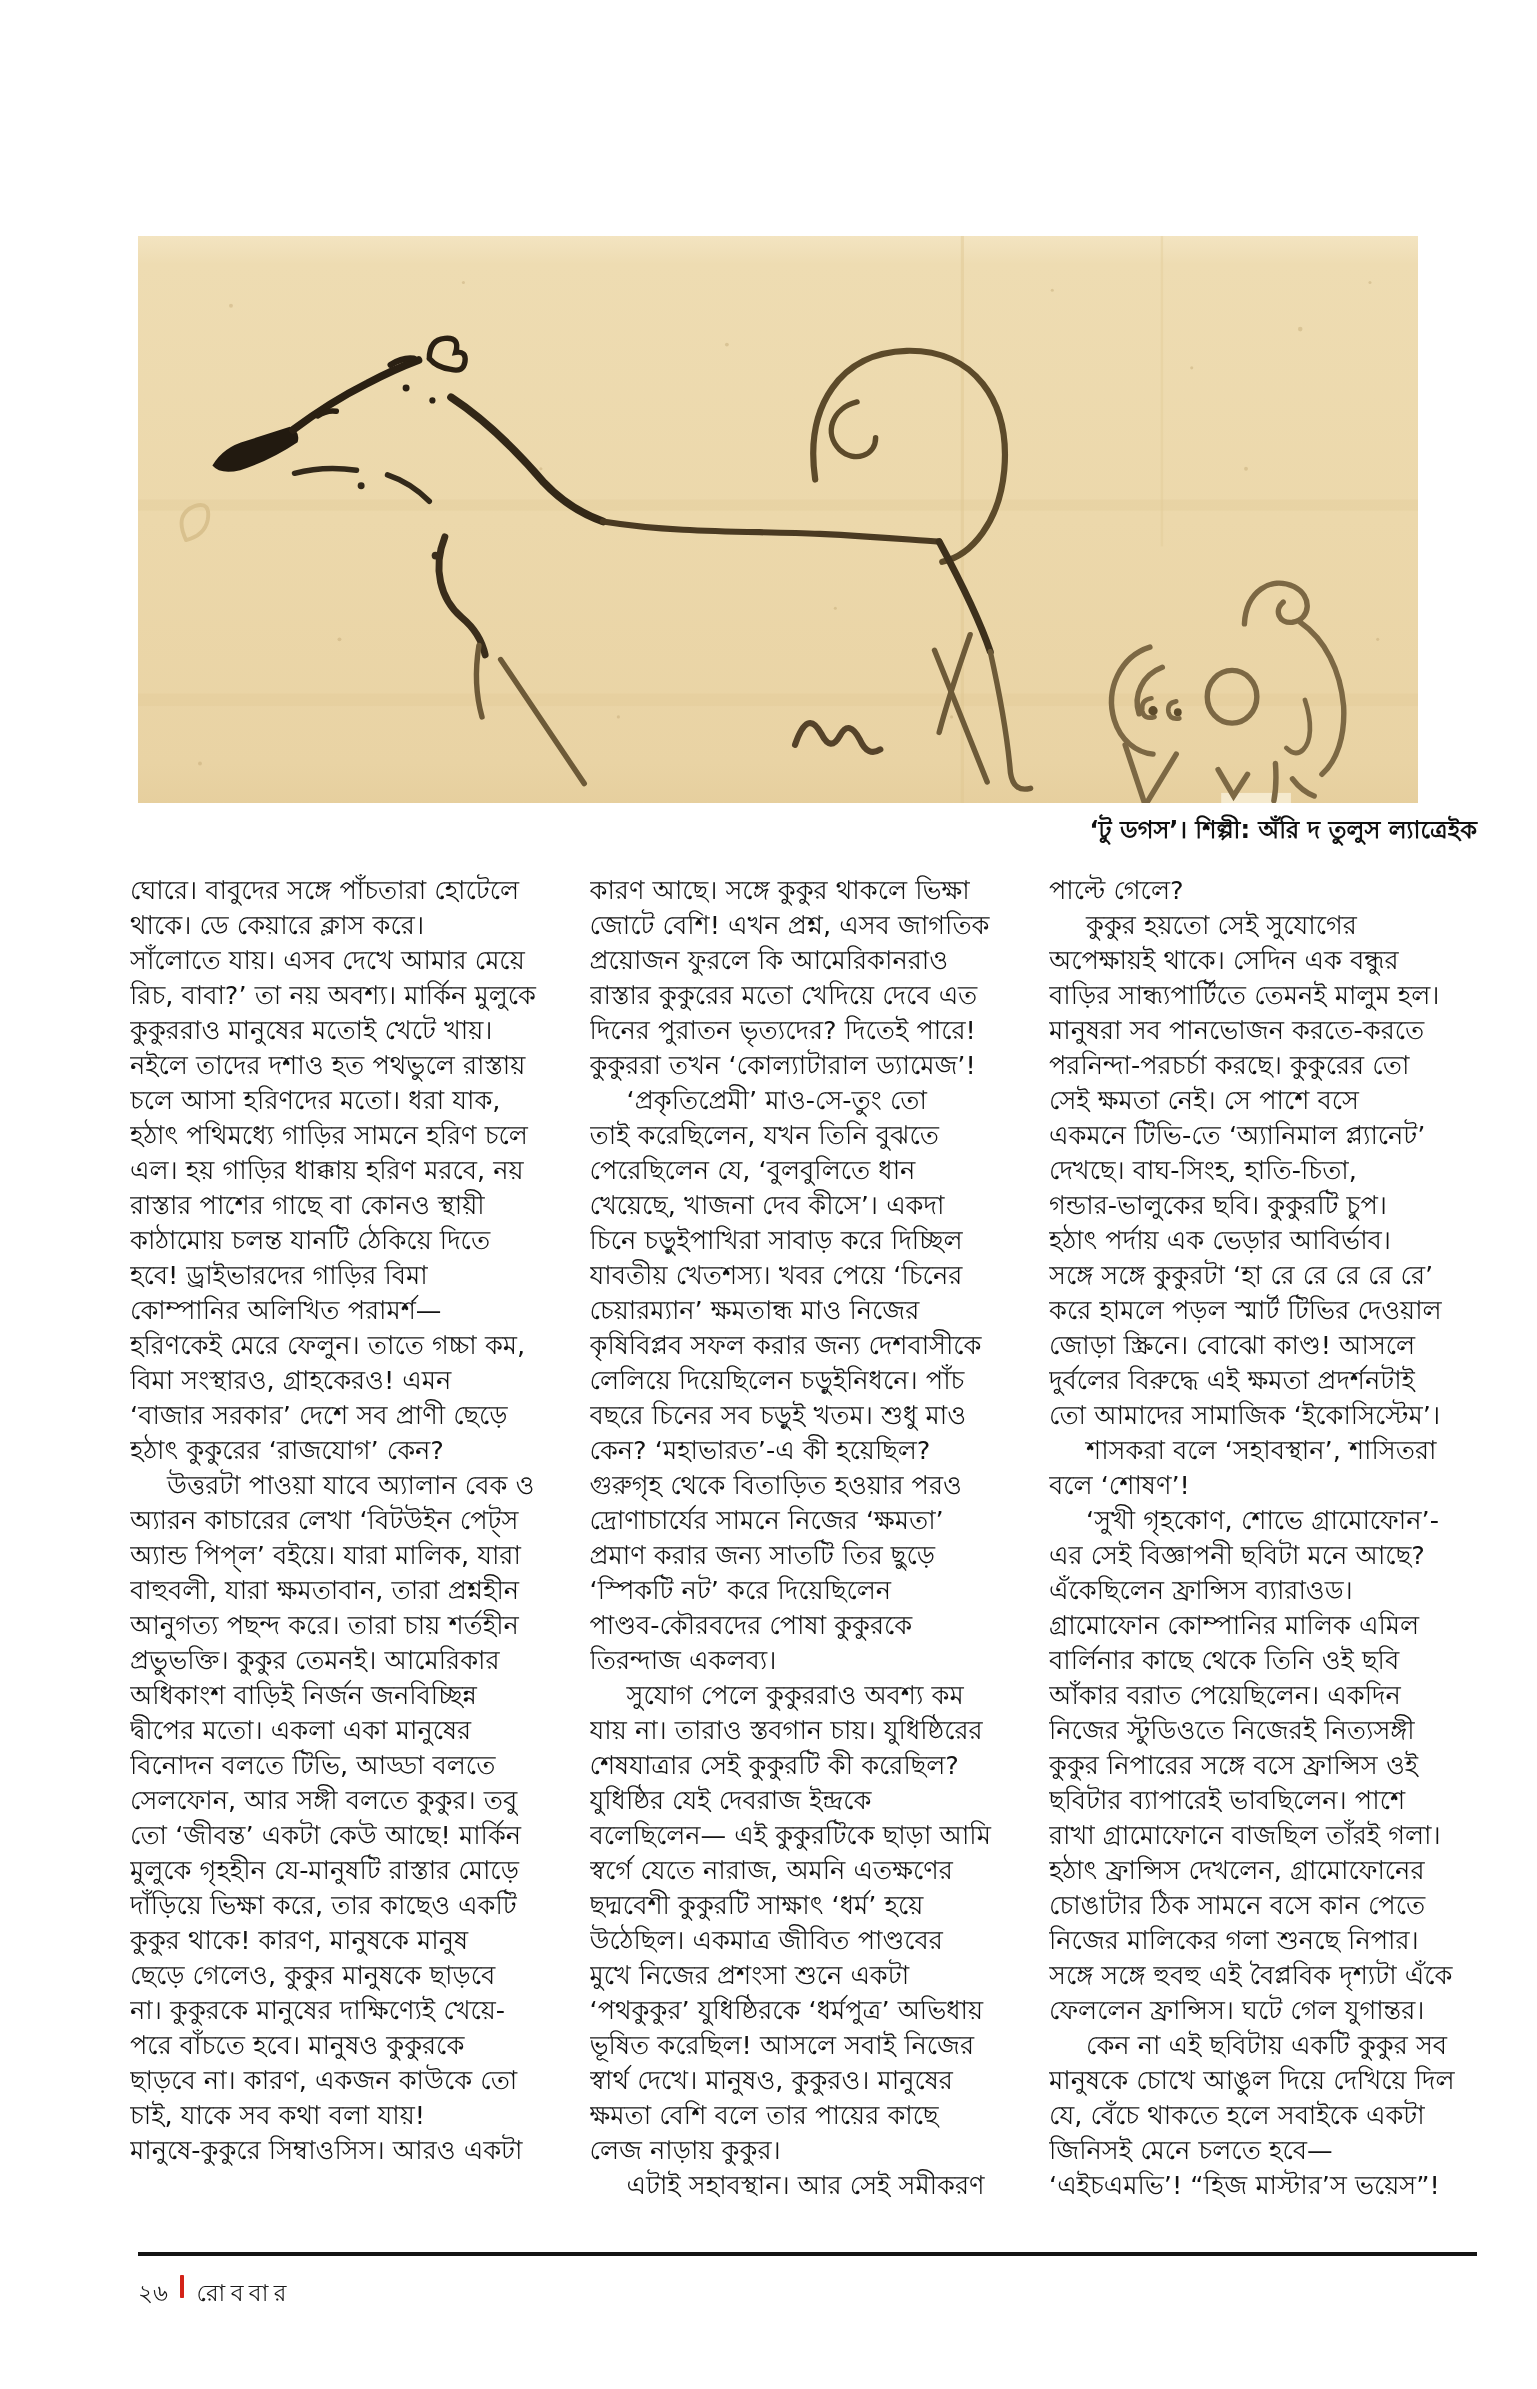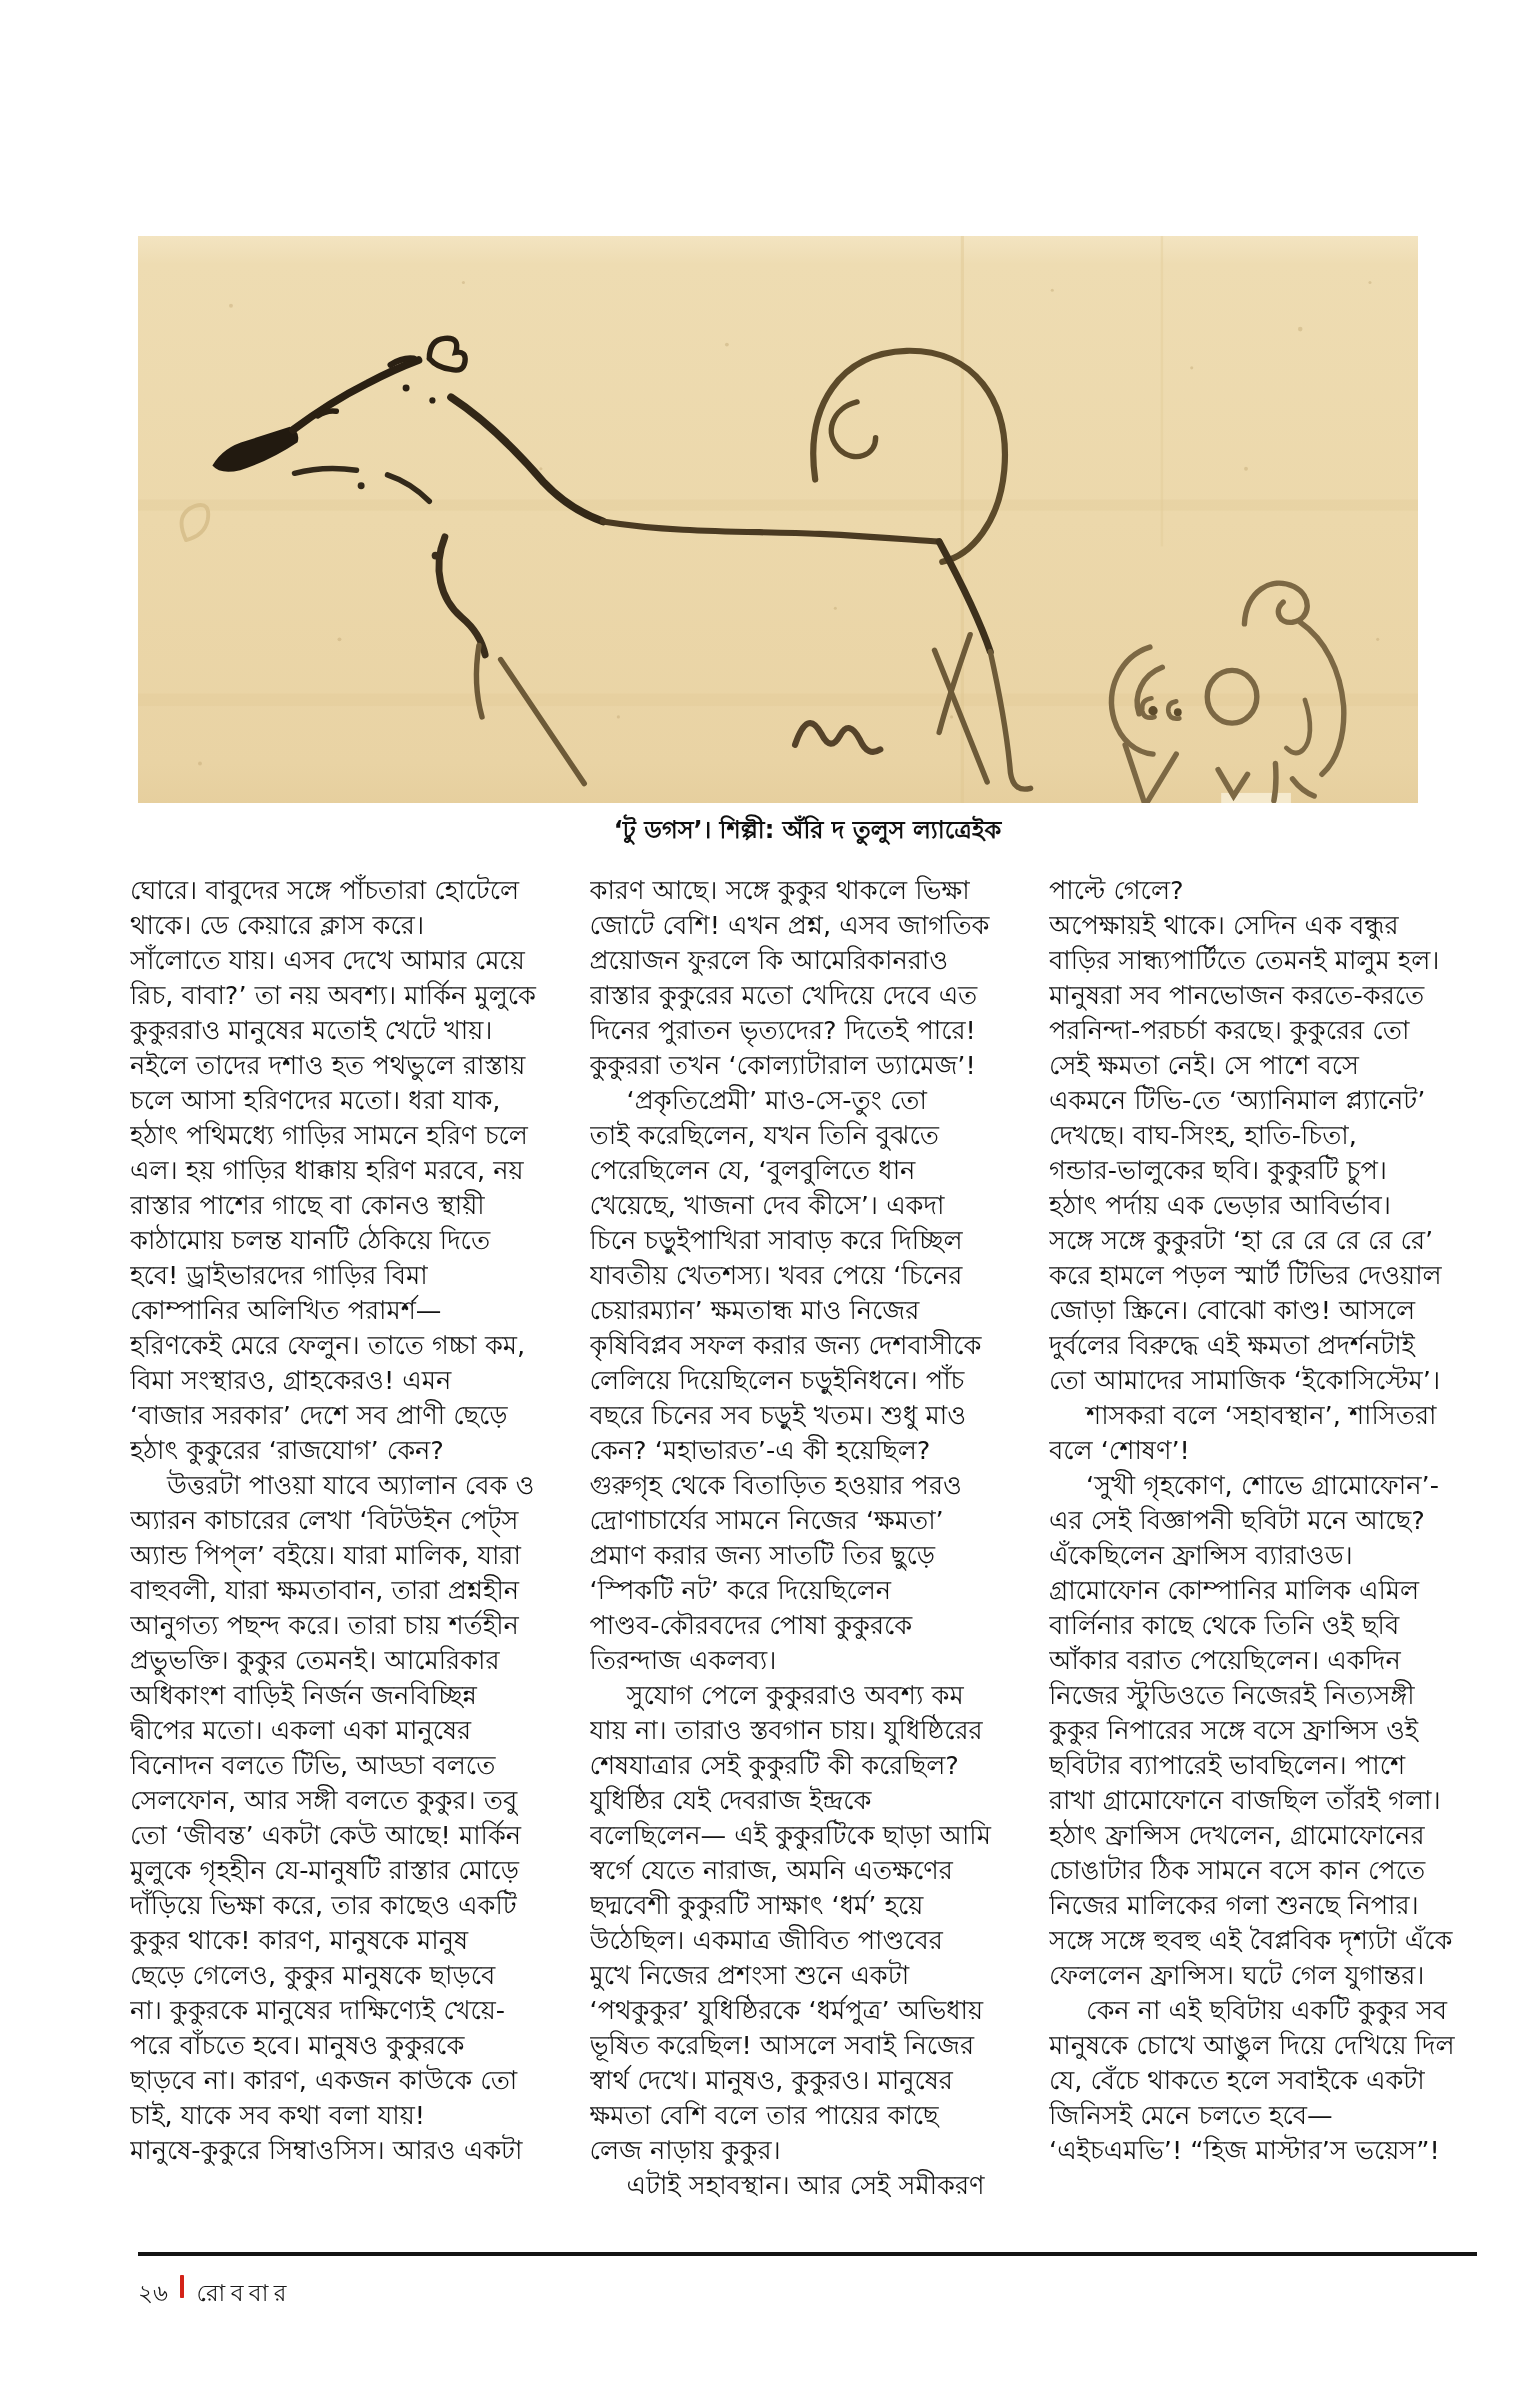--- a/index.html
+++ b/index.html
@@ -7,21 +7,21 @@
     width:1538px;height:2389px;position:relative;background:#ffffff;
     font-family:"DejaVu Sans","Liberation Sans",sans-serif;
     color:#161616;overflow:hidden;
   }
   .artwork{
     position:absolute;left:138px;top:236px;width:1280px;height:567px;
   }
   .artwork svg{display:block;width:100%;height:100%;}
   .caption{
     position:absolute;left:138px;top:811px;width:1339px;
-    text-align:center;font-size:24px;font-weight:600;color:#101010;
+    text-align:right;font-size:24px;font-weight:600;color:#101010;
     white-space:nowrap;
   }
   .columns{
     position:absolute;left:130px;top:873px;width:1349px;
     display:flex;gap:29.5px;
   }
   .column{flex:1 1 0;overflow:hidden;}
   .line{
     font-size:25.6px;line-height:35px;white-space:nowrap;color:#141414;
   }
@@ -227,20 +227,21 @@
         <div class="line">মুখে নিজের প্রশংসা শুনে একটা</div>
         <div class="line">‘পথকুকুর’ যুধিষ্ঠিরকে ‘ধর্মপুত্র’ অভিধায়</div>
         <div class="line">ভূষিত করেছিল! আসলে সবাই নিজের</div>
         <div class="line">স্বার্থ দেখে। মানুষও, কুকুরও। মানুষের</div>
         <div class="line">ক্ষমতা বেশি বলে তার পায়ের কাছে</div>
         <div class="line">লেজ নাড়ায় কুকুর।</div>
         <div class="line ind">এটাই সহাবস্থান। আর সেই সমীকরণ</div>
       </div>
     <div class="column">
         <div class="line">পাল্টে গেলে?</div>
+        <div class="line ind">কুকুর হয়তো সেই সুযোগের</div>
         <div class="line">অপেক্ষায়ই থাকে। সেদিন এক বন্ধুর</div>
         <div class="line">বাড়ির সান্ধ্যপার্টিতে তেমনই মালুম হল।</div>
         <div class="line">মানুষরা সব পানভোজন করতে-করতে</div>
         <div class="line">পরনিন্দা-পরচর্চা করছে। কুকুরের তো</div>
         <div class="line">সেই ক্ষমতা নেই। সে পাশে বসে</div>
         <div class="line">একমনে টিভি-তে ‘অ্যানিমাল প্ল্যানেট’</div>
         <div class="line">দেখছে। বাঘ-সিংহ, হাতি-চিতা,</div>
         <div class="line">গন্ডার-ভালুকের ছবি। কুকুরটি চুপ।</div>
         <div class="line">হঠাৎ পর্দায় এক ভেড়ার আবির্ভাব।</div>
         <div class="line">সঙ্গে সঙ্গে কুকুরটা ‘হা রে রে রে রে রে’</div>

